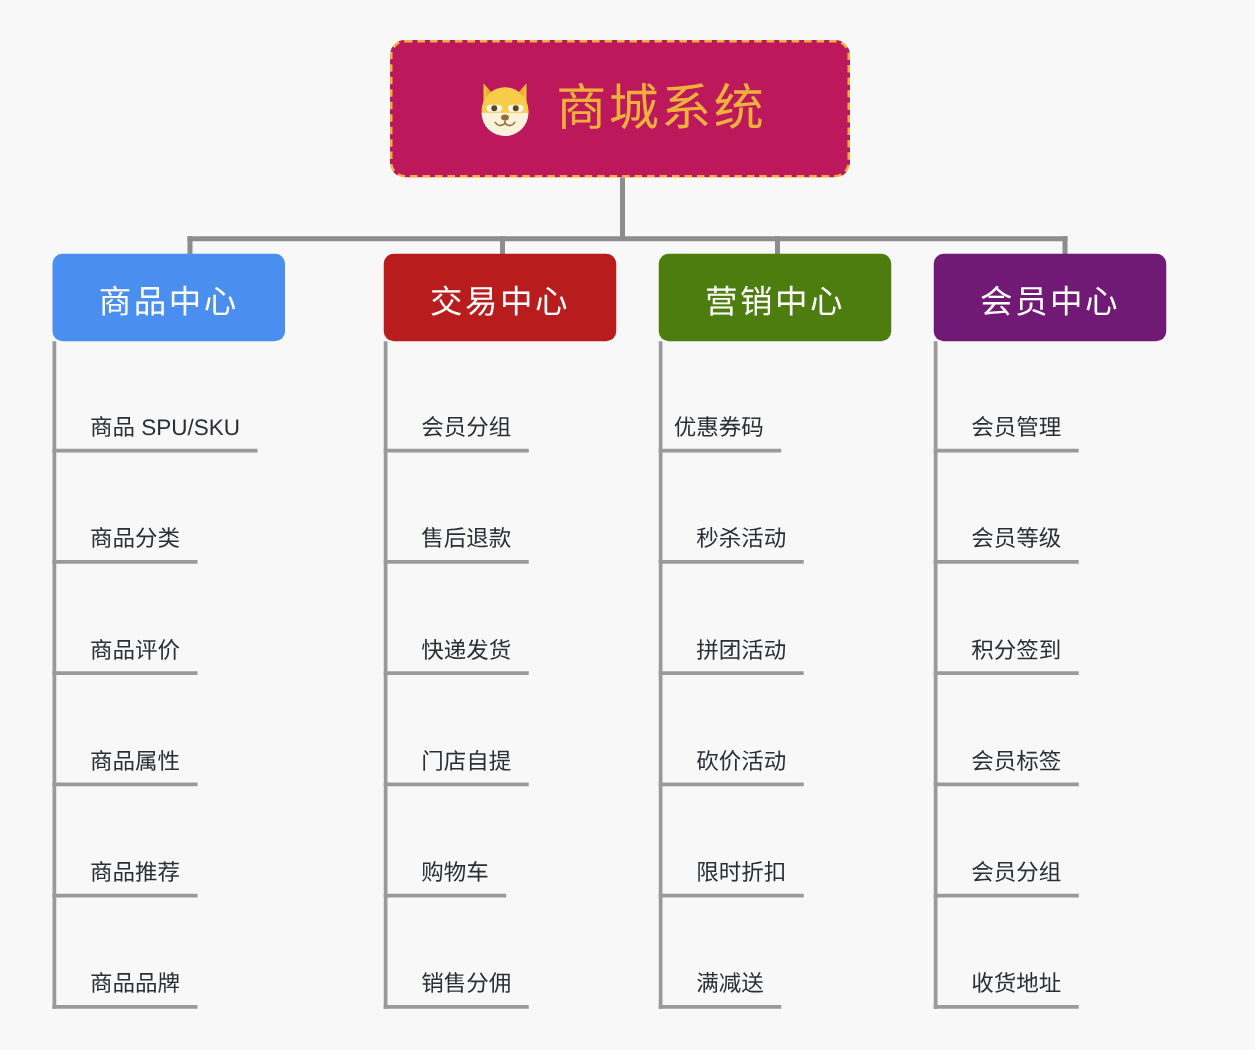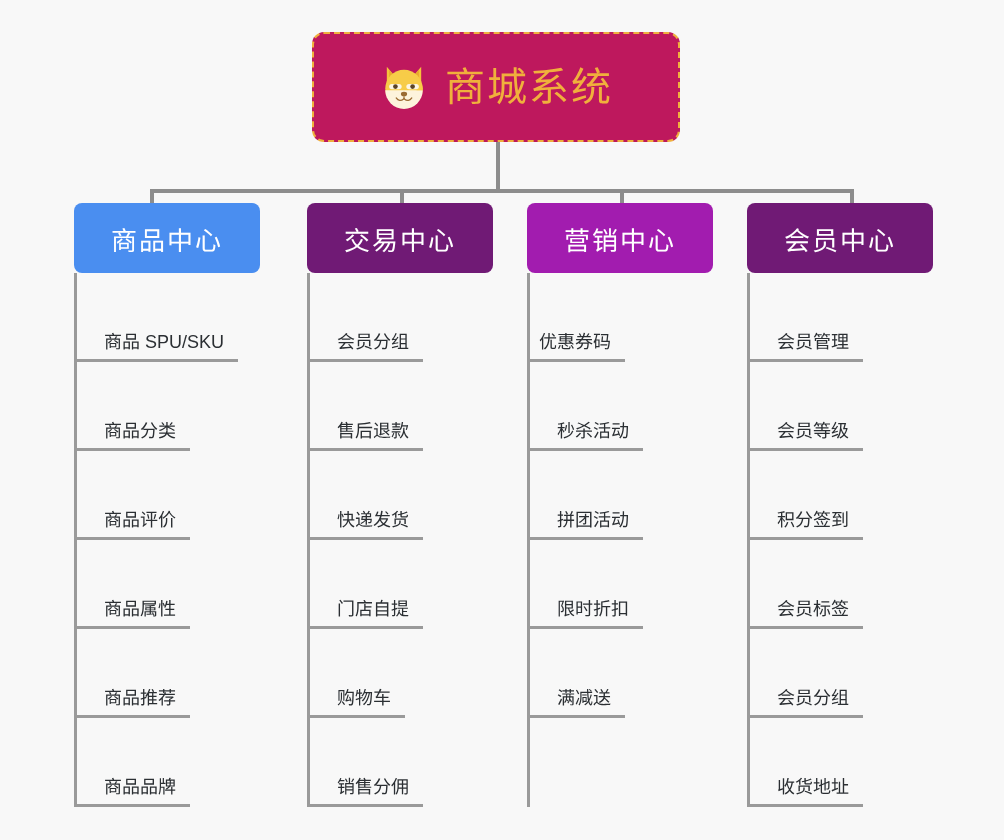--- a/index.html
+++ b/index.html
@@ -136,21 +136,21 @@
   </div>
 
   <div class="conn conn-v" style="left:496px; top:142px; width:4px; height:49px;"></div>
   <div class="conn conn-h" style="left:150px; top:189px; width:704px; height:4px;"></div>
   <div class="conn conn-v" style="left:150px; top:189px; width:4px; height:26px;"></div>
   <div class="conn conn-v" style="left:400px; top:189px; width:4px; height:26px;"></div>
   <div class="conn conn-v" style="left:620px; top:189px; width:4px; height:26px;"></div>
   <div class="conn conn-v" style="left:850px; top:189px; width:4px; height:26px;"></div>
 
   <div id="columns-host">
-      <div class="column" style="left: 74px; width: 186px;">
+      <div class="column" style="left: 42px; width: 186px;">
         <div class="cat-box" style="background: rgb(74, 142, 240); width: 186px;">
           <span>商品中心</span>
         </div>
         <div class="leaf-list">
           <div class="leaf-spine" style="height: 534px; background: rgb(154, 154, 154);"></div>
           <div class="leaf">
             <span class="leaf-label" style="border-bottom-color: rgb(154, 154, 154);">商品 SPU/SKU</span>
           </div>
           <div class="leaf">
             <span class="leaf-label" style="border-bottom-color: rgb(154, 154, 154);">商品分类</span>
@@ -163,21 +163,21 @@
           </div>
           <div class="leaf">
             <span class="leaf-label" style="border-bottom-color: rgb(154, 154, 154);">商品推荐</span>
           </div>
           <div class="leaf">
             <span class="leaf-label" style="border-bottom-color: rgb(154, 154, 154);">商品品牌</span>
           </div>
         </div>
       </div>
       <div class="column" style="left: 307px; width: 186px;">
-        <div class="cat-box" style="background: #701a75; width: 186px;">
+        <div class="cat-box" style="background: #b91c1c; width: 186px;">
           <span>交易中心</span>
         </div>
         <div class="leaf-list">
           <div class="leaf-spine" style="height: 534px; background: rgb(154, 154, 154);"></div>
           <div class="leaf">
             <span class="leaf-label" style="border-bottom-color: rgb(154, 154, 154);">会员分组</span>
           </div>
           <div class="leaf">
             <span class="leaf-label" style="border-bottom-color: rgb(154, 154, 154);">售后退款</span>
           </div>
@@ -189,33 +189,36 @@
           </div>
           <div class="leaf">
             <span class="leaf-label" style="border-bottom-color: rgb(154, 154, 154);">购物车</span>
           </div>
           <div class="leaf">
             <span class="leaf-label" style="border-bottom-color: rgb(154, 154, 154);">销售分佣</span>
           </div>
         </div>
       </div>
       <div class="column" style="left: 527px; width: 186px;">
-        <div class="cat-box" style="background: #a21caf; width: 186px;">
+        <div class="cat-box" style="background: #4d7c0f; width: 186px;">
           <span>营销中心</span>
         </div>
         <div class="leaf-list">
           <div class="leaf-spine" style="height: 534px; background: rgb(154, 154, 154);"></div>
           <div class="leaf">
             <span class="leaf-label" style="border-bottom-color: rgb(154, 154, 154); padding-left: 12px;">优惠券码</span>
           </div>
           <div class="leaf">
             <span class="leaf-label" style="border-bottom-color: rgb(154, 154, 154);">秒杀活动</span>
           </div>
           <div class="leaf">
             <span class="leaf-label" style="border-bottom-color: rgb(154, 154, 154);">拼团活动</span>
+          </div>
+          <div class="leaf">
+            <span class="leaf-label" style="border-bottom-color: rgb(154, 154, 154);">砍价活动</span>
           </div>
           <div class="leaf">
             <span class="leaf-label" style="border-bottom-color: rgb(154, 154, 154);">限时折扣</span>
           </div>
           <div class="leaf">
             <span class="leaf-label" style="border-bottom-color: rgb(154, 154, 154);">满减送</span>
           </div>
         </div>
       </div>
       <div class="column" style="left: 747px; width: 186px;">

